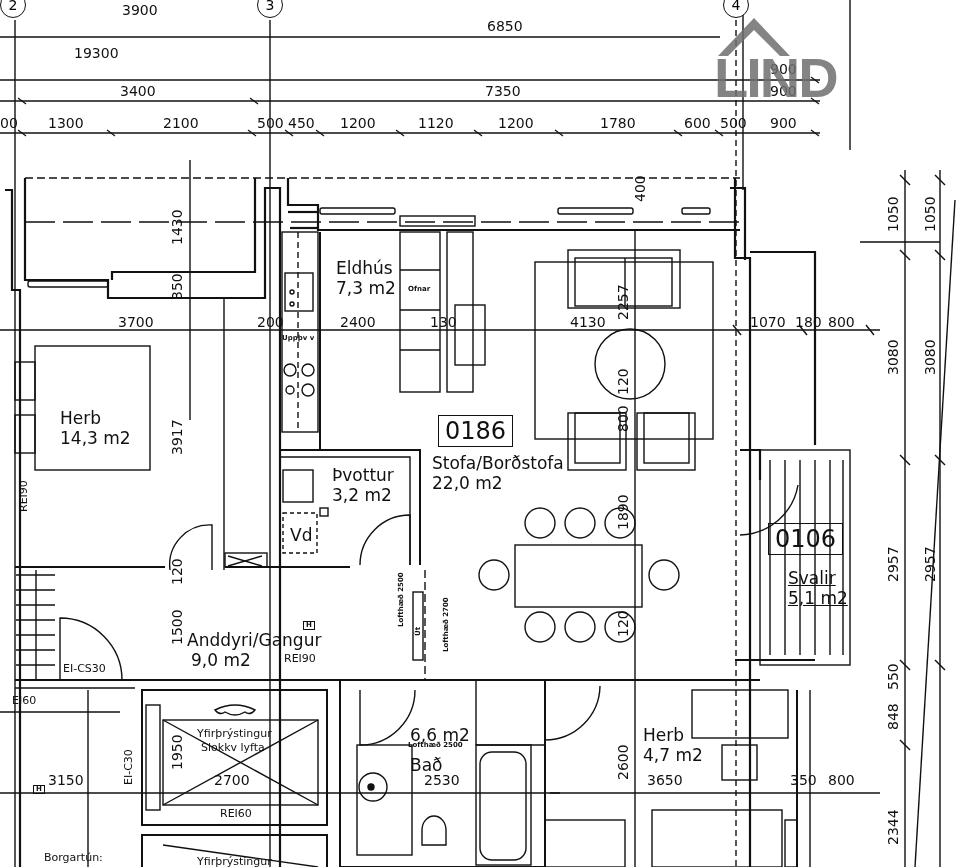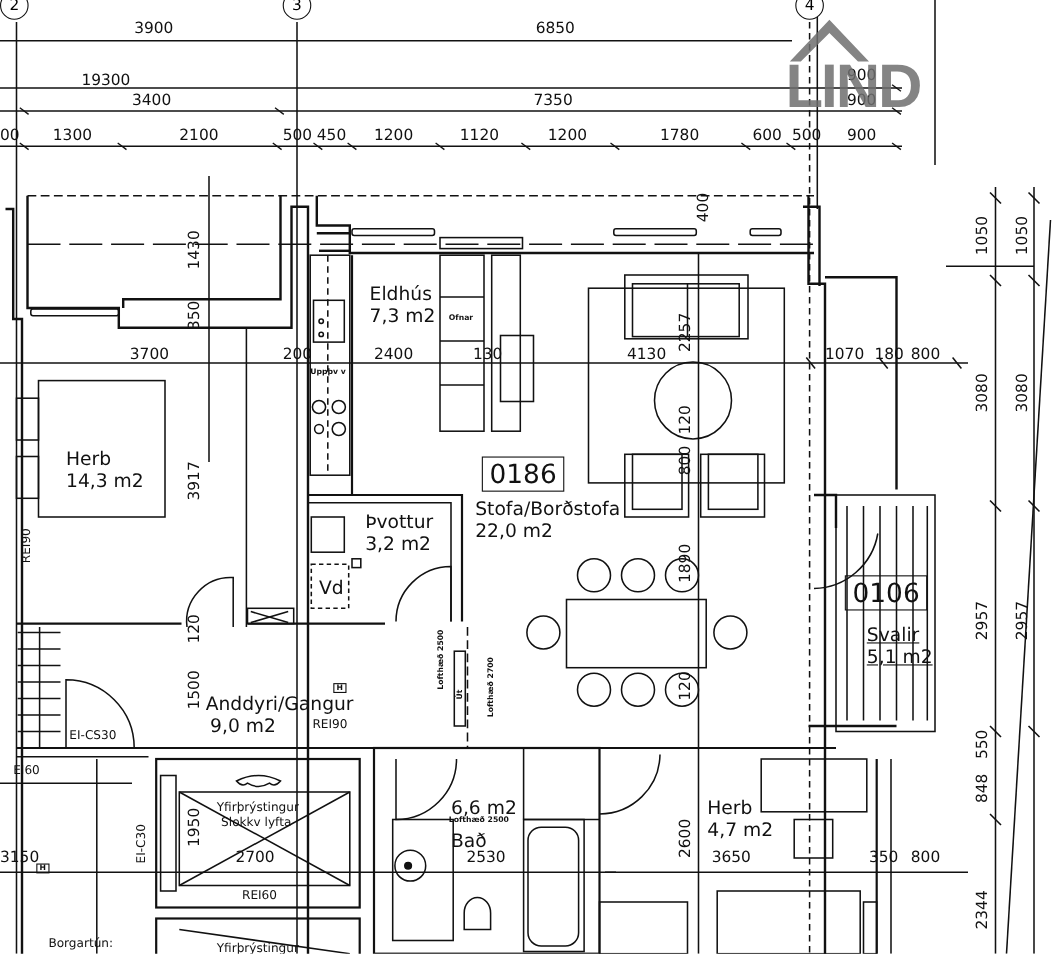--- a/index.html
+++ b/index.html
@@ -216,23 +216,23 @@
     <line x1="0" y1="793" x2="560" y2="793"></line>
     <line x1="0" y1="712" x2="120" y2="712"></line>
     <line x1="88" y1="690" x2="88" y2="867"></line>
   </g>
 </svg>
 
 <div class="grid-bubble" style="left:0px;top:-8px;">2</div>
 <div class="grid-bubble" style="left:257px;top:-8px;">3</div>
 <div class="grid-bubble" style="left:723px;top:-8px;">4</div>
 
-<span class="t dim" style="left:122px;top:19px;text-align:center;">3900</span>
+<span class="t dim" style="left:122px;top:3px;text-align:center;">3900</span>
 <span class="t dim" style="left:487px;top:19px;">6850</span>
-<span class="t dim" style="left:74px;top:66px;">19300</span>
+<span class="t dim" style="left:74px;top:46px;">19300</span>
 <span class="t dim" style="left:120px;top:84px;">3400</span>
 <span class="t dim" style="left:485px;top:84px;">7350</span>
 <span class="t dim" style="left:770px;top:62px;">900</span>
 <span class="t dim" style="left:770px;top:84px;">900</span>
 <span class="t dim" style="left:0px;top:116px;">00</span>
 <span class="t dim" style="left:48px;top:116px;">1300</span>
 <span class="t dim" style="left:163px;top:116px;">2100</span>
 <span class="t dim" style="left:257px;top:116px;">500</span>
 <span class="t dim" style="left:288px;top:116px;">450</span>
 <span class="t dim" style="left:340px;top:116px;">1200</span>
@@ -249,21 +249,21 @@
 <span class="t dim" style="left:430px;top:315px;">130</span>
 <span class="t dim" style="left:570px;top:315px;">4130</span>
 <span class="t dim" style="left:750px;top:315px;">1070</span>
 <span class="t dim" style="left:795px;top:315px;">180</span>
 <span class="t dim" style="left:828px;top:315px;">800</span>
 <span class="t dim" style="left:214px;top:773px;">2700</span>
 <span class="t dim" style="left:424px;top:773px;">2530</span>
 <span class="t dim" style="left:647px;top:773px;">3650</span>
 <span class="t dim" style="left:790px;top:773px;">350</span>
 <span class="t dim" style="left:828px;top:773px;">800</span>
-<span class="t dim" style="left:0px;top:773px;">3150</span>
+<span class="t dim" style="left:0px;top:773px;padding-left:48px;">3150</span>
 
 <span class="t dim vert" style="left:170px;top:245px;">1430</span>
 <span class="t dim vert" style="left:170px;top:300px;">350</span>
 <span class="t dim vert" style="left:170px;top:455px;">3917</span>
 <span class="t dim vert" style="left:616px;top:320px;">2257</span>
 <span class="t dim vert" style="left:633px;top:202px;">400</span>
 <span class="t dim vert" style="left:616px;top:432px;">800</span>
 <span class="t dim vert" style="left:616px;top:395px;">120</span>
 <span class="t dim vert" style="left:616px;top:530px;">1890</span>
 <span class="t dim vert" style="left:616px;top:637px;">120</span>

